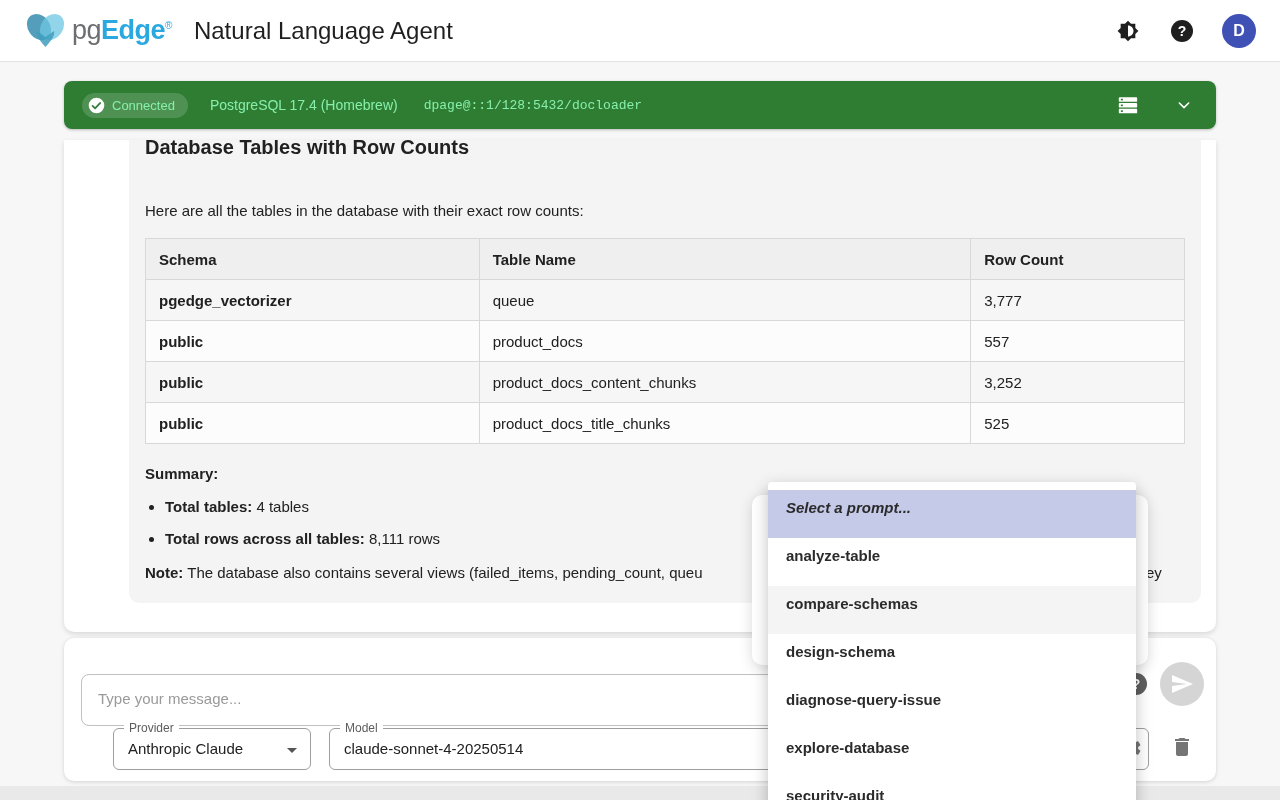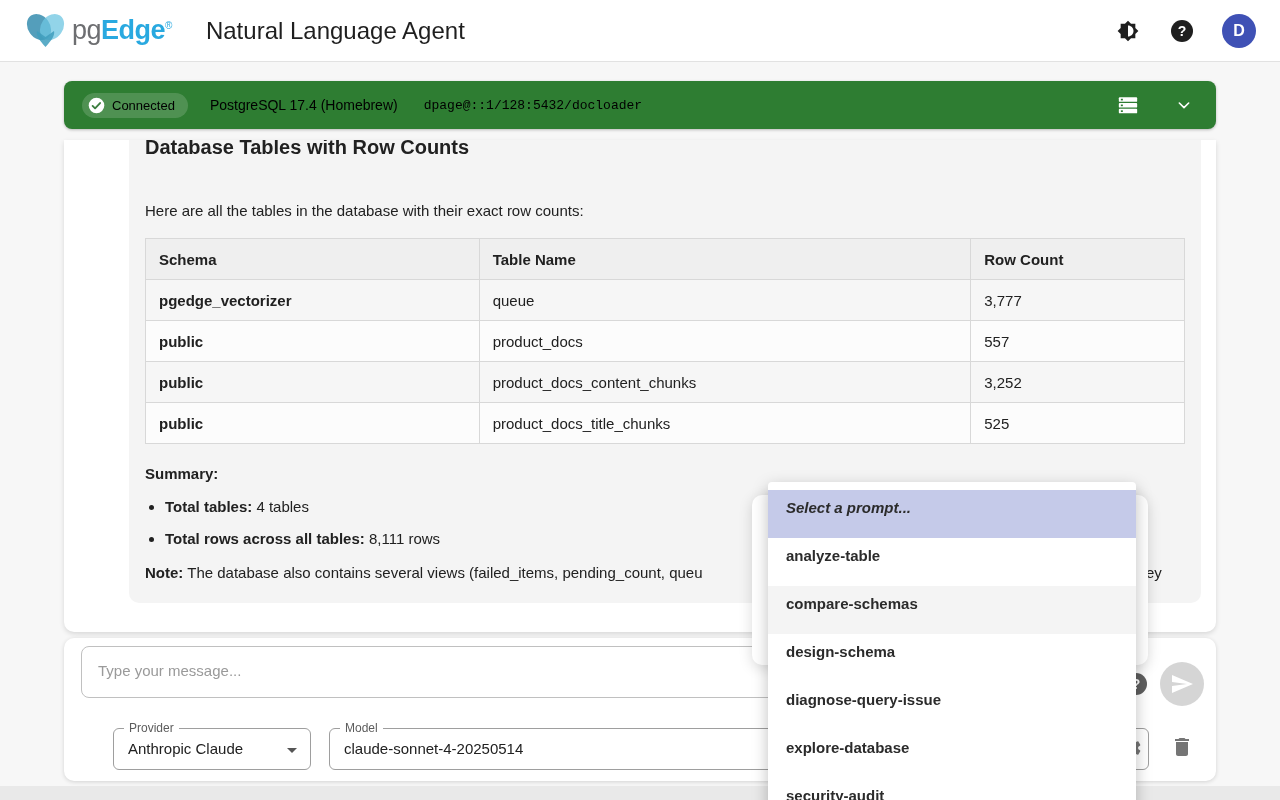--- a/index.html
+++ b/index.html
@@ -8,42 +8,42 @@
     position:relative; overflow:hidden;
     background:#f7f7f7;
     font-family:"Liberation Sans", sans-serif;
     color:#212121;
   }
 
   
   .header {
     position:absolute; top:0; left:0; width:1280px; height:62px;
     background:#ffffff; border-bottom:1px solid #e2e2e2;
-    display:flex; align-items:center; padding:0 24px; z-index:3;gap:12px;
+    display:flex; align-items:center; padding:0 24px; z-index:3;
   }
   .logo-wrap { display:flex; align-items:center; }
   .brand { font-size:27px; letter-spacing:-0.5px; margin-left:4px; }
   .brand .pg { color:#6d6e71; font-weight:400; }
   .brand .edge { color:#29a9e0; font-weight:700; }
   .brand sup { font-size:10px; color:#29a9e0; }
   .app-title { margin-left:22px; font-size:24px; color:#1f1f1f; }
   .header-right { margin-left:auto; display:flex; align-items:center; gap:26px; }
   .icon-btn { width:28px; height:28px; display:flex; align-items:center; justify-content:center; cursor:pointer; }
   .avatar {
     width:34px; height:34px; border-radius:50%; background:#3f51b5;
     color:#fff; font-size:16px; font-weight:700;
     display:flex; align-items:center; justify-content:center; cursor:pointer;
   }
 
   
   .connbar {
     position:absolute; left:64px; top:81px; width:1152px; height:48px;
     background:#2e7d32; border-radius:8px;
     box-shadow:0 1px 3px rgba(0,0,0,0.25);
-    display:flex; align-items:center; padding:0 18px; color:#000000; z-index:3;
+    display:flex; align-items:center; padding:0 18px; color:#86efac; z-index:3;
   }
   .conn-pill {
     display:flex; align-items:center; gap:7px;
     background:rgba(255,255,255,0.16); border-radius:14px;
     padding:4px 13px 4px 6px; font-size:13px;
   }
   .conn-server { margin-left:22px; font-size:14px; }
   .conn-dsn { margin-left:26px; font-family:"Liberation Mono","DejaVu Sans Mono",monospace; font-size:13px; }
   .connbar-right { margin-left:auto; display:flex; align-items:center; gap:28px; }
 
@@ -77,21 +77,21 @@
   .msg-note { margin-top:10px; font-size:15px; line-height:24px; position:relative; }
   .note-frag { position:absolute; left:1001px; top:0; }
 
   
   .composer {
     position:absolute; left:64px; top:638px; width:1152px; height:143px;
     background:#ffffff; border-radius:10px;
     box-shadow:0 1px 4px rgba(0,0,0,0.15); z-index:2;
   }
   .msg-input {
-    position:absolute; left:17px; top:8px; width:1036px; height:52px;
+    position:absolute; left:17px; top:36px; width:1036px; height:52px;
     border:1px solid #c0c0c0; border-radius:8px;
     padding:15px 16px; font-size:15px; font-family:"Liberation Sans",sans-serif;
     color:#212121; resize:none; outline:none; background:#fff;
   }
   .msg-input::placeholder { color:#9a9a9a; }
   .help-mini { position:absolute; left:1060px; top:34px; width:24px; height:24px; }
   .send-btn {
     position:absolute; left:1096px; top:24px; width:44px; height:44px;
     border-radius:50%; background:#d5d5d5; border:none; cursor:pointer;
     display:flex; align-items:center; justify-content:center;

